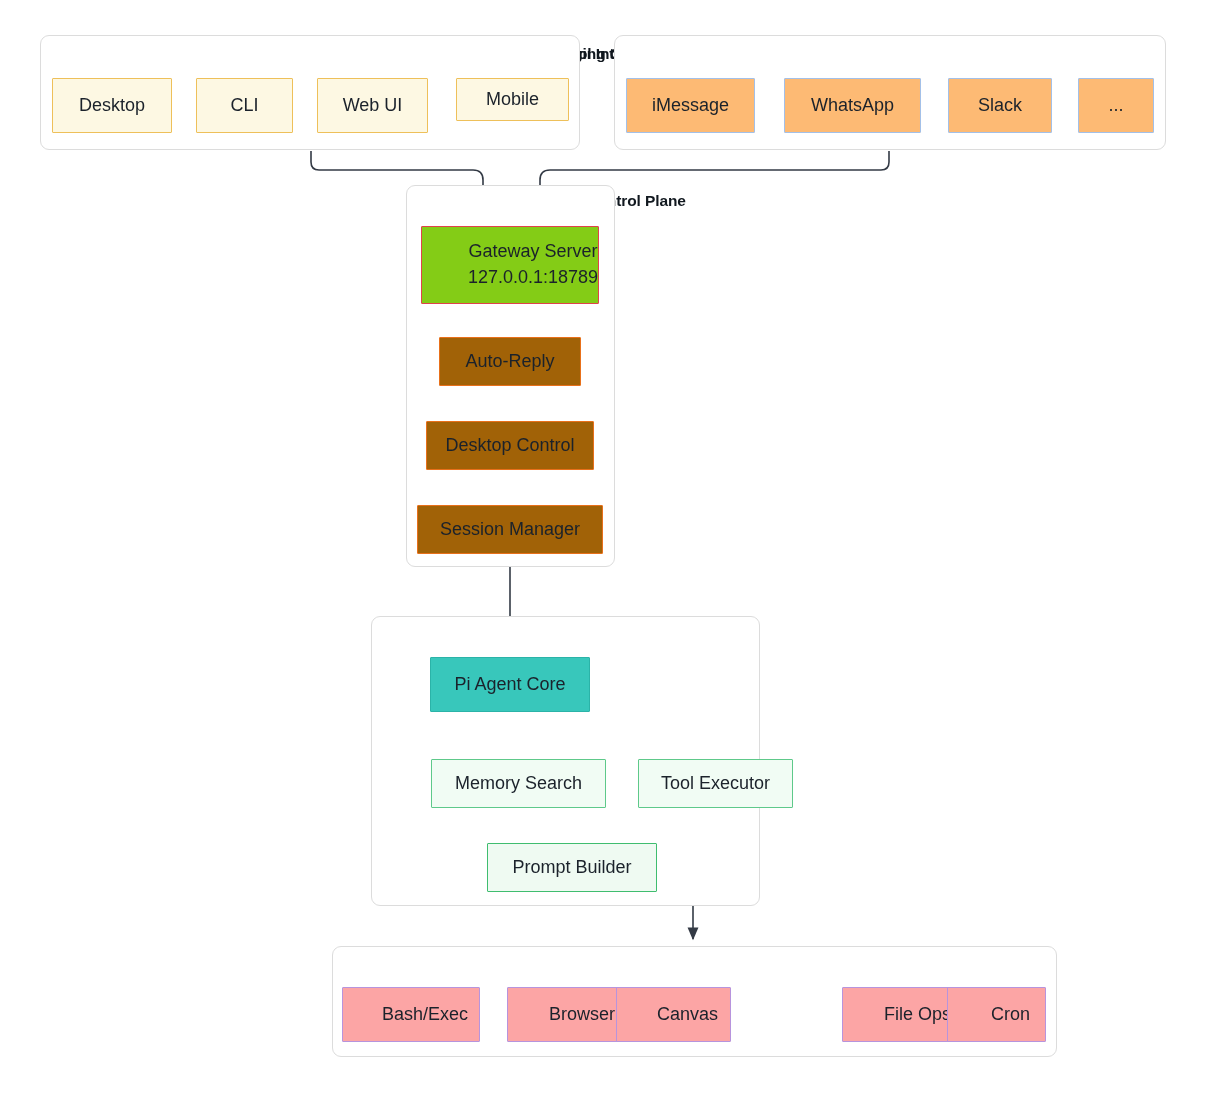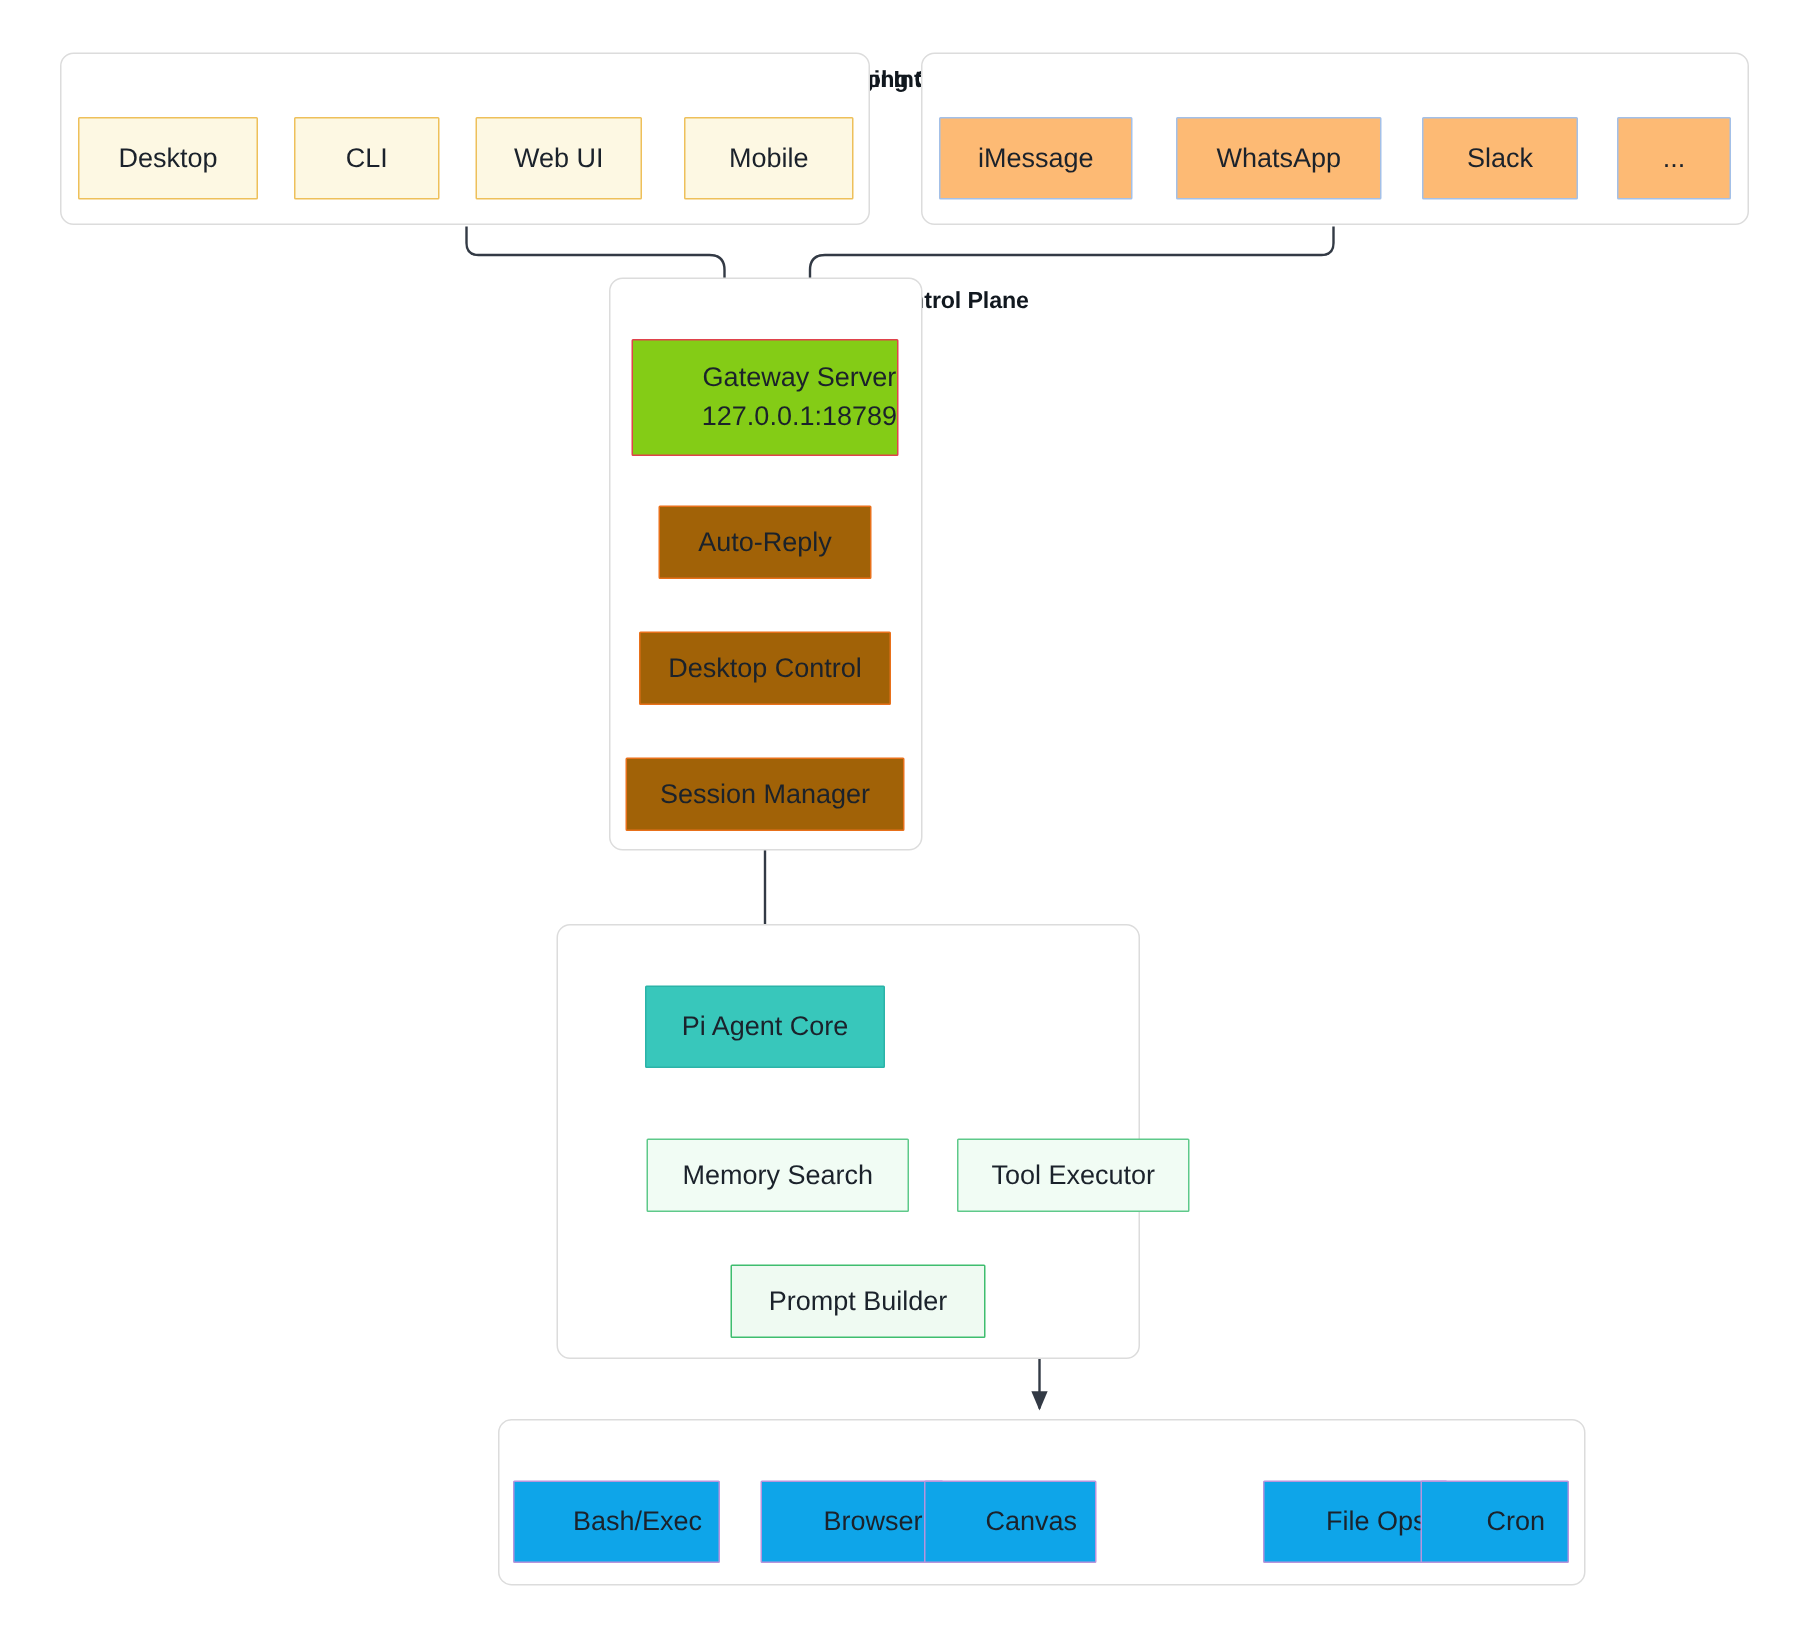--- a/index.html
+++ b/index.html
@@ -109,21 +109,21 @@
     border-color: #5ec98a;
     margin-left: 48px;
   }
   .n-agcomp-strong {
     background: #effaf2;
     border-color: #3fbd6f;
     border-width: 1.6px;
   }
   
   .n-tool {
-    background: #0ea5e9;
+    background: #fca5a5;
     border-color: #b794dd;
     border-width: 1.4px;
     padding-left: 28px;
   }
 </style>
 </head>
 <body>
 
 <div id="canvas">
 
@@ -148,21 +148,21 @@
         <path class="edge-path" d="M 693,809 L 693,939" marker-end="url(#arrowhead)"></path>
       </g>
   </svg>
 
   <div id="clusters-root">
       <div class="cluster" style="left: 40px; top: 35px; width: 540px; height: 115px;"></div>
       <div class="cluster-title" style="top: 45px;">Control Interfaces</div>
       <div class="node n-iface" style="left: 52px; top: 78px; width: 120px; height: 55px;"><span class="node-label">Desktop</span></div>
       <div class="node n-iface" style="left: 196px; top: 78px; width: 97px; height: 55px;"><span class="node-label">CLI</span></div>
       <div class="node n-iface" style="left: 317px; top: 78px; width: 111px; height: 55px;"><span class="node-label">Web UI</span></div>
-      <div class="node n-iface" style="left: 456px; top: 78px; width: 113px; height: 55px;"><span class="node-label">Mobile</span></div>
+      <div class="node n-iface" style="left: 456px; top: 78px; width: 113px; height: 43px;"><span class="node-label">Mobile</span></div>
       <div class="cluster" style="left: 614px; top: 35px; width: 552px; height: 115px;"></div>
       <div class="cluster-title" style="top: 45px;">Messaging Channels</div>
       <div class="node n-channel" style="left: 626px; top: 78px; width: 129px; height: 55px;"><span class="node-label">iMessage</span></div>
       <div class="node n-channel" style="left: 784px; top: 78px; width: 137px; height: 55px;"><span class="node-label">WhatsApp</span></div>
       <div class="node n-channel" style="left: 948px; top: 78px; width: 104px; height: 55px;"><span class="node-label">Slack</span></div>
       <div class="node n-channel" style="left: 1078px; top: 78px; width: 76px; height: 55px;"><span class="node-label">...</span></div>
       <div class="cluster" style="left: 406px; top: 185px; width: 209px; height: 382px;"></div>
       <div class="cluster-title" style="top: 192px;">Gateway Control Plane</div>
       <div class="node n-server" style="left: 421px; top: 226px; width: 178px; height: 78px;"><span class="node-label">Gateway Server
 127.0.0.1:18789</span></div>

